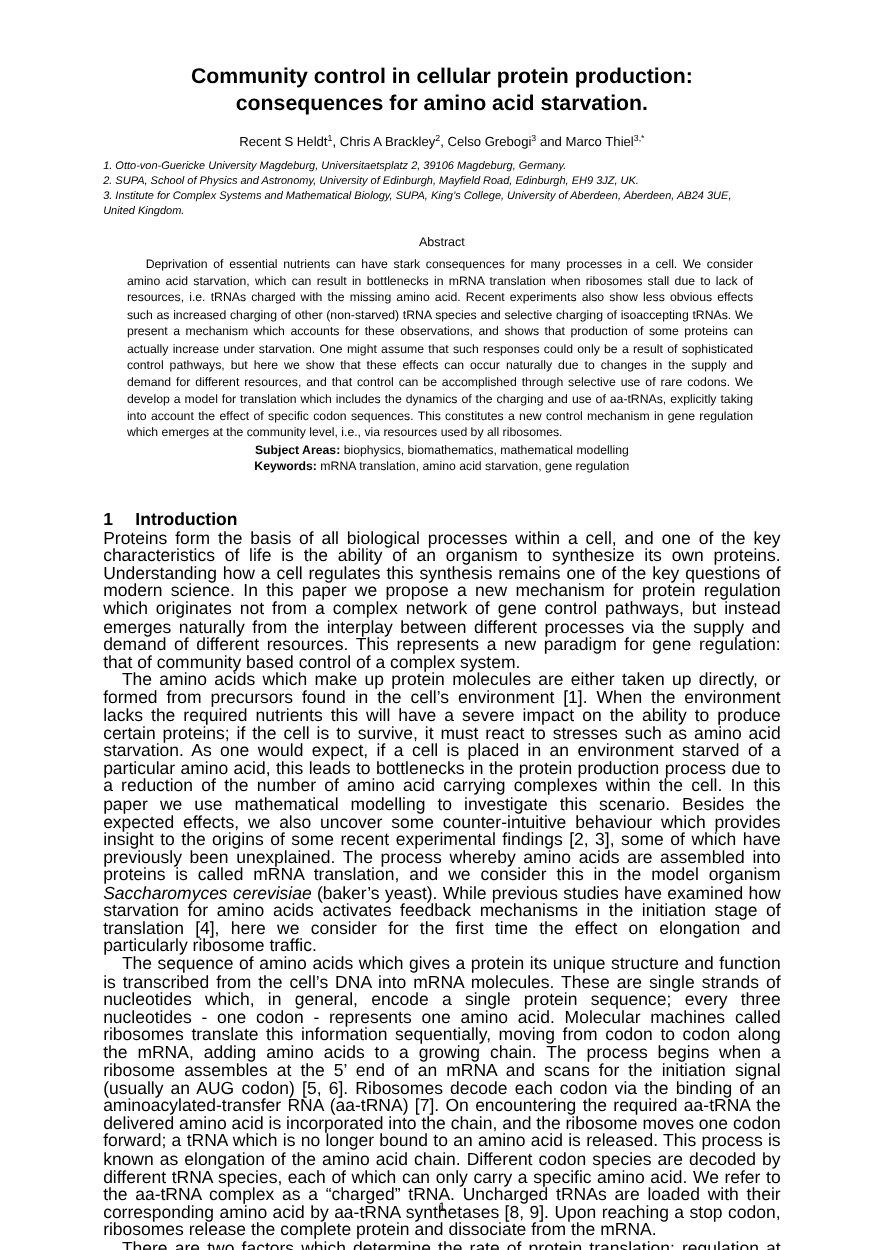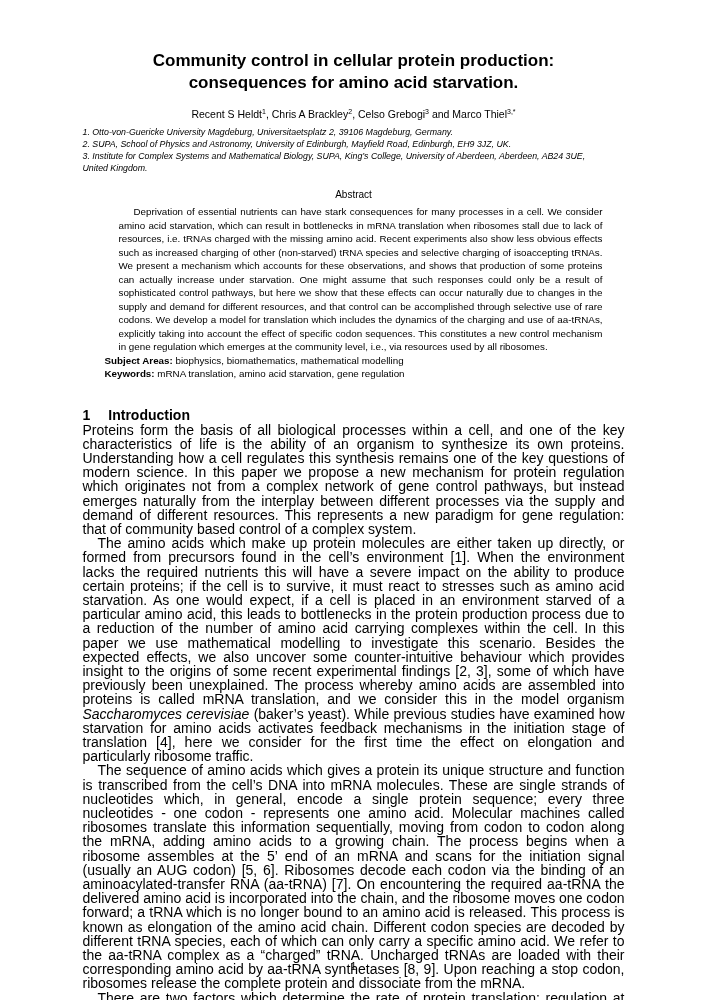--- a/index.html
+++ b/index.html
@@ -46,34 +46,34 @@
     font-size: 9px;
     text-align: left;
   }
   .abstract-heading {
     margin: 15px 0 0 0;
     font-size: 10px;
     font-weight: normal;
     text-align: center;
   }
   .abstract {
-    margin: 5px 22px 0 36px;
+    margin: 5px 22px 0 19px;
     font-size: 9.8px;
     line-height: 13.5px;
     text-align: justify;
   }
   .abstract .abs-text {
     margin: 0;
     text-indent: 15px;
   }
   .meta-line {
-    margin: 0 22px;
+    margin: 0 4px;
     font-size: 9.8px;
     line-height: 13.5px;
-    text-align: left;
+    text-align: center;
   }
   .section-heading {
     margin: 26px 0 0 0;
     font-size: 14px;
     font-weight: bold;
   }
   .section-heading .sec-num {
     margin-right: 18px;
   }
   .body-text {

